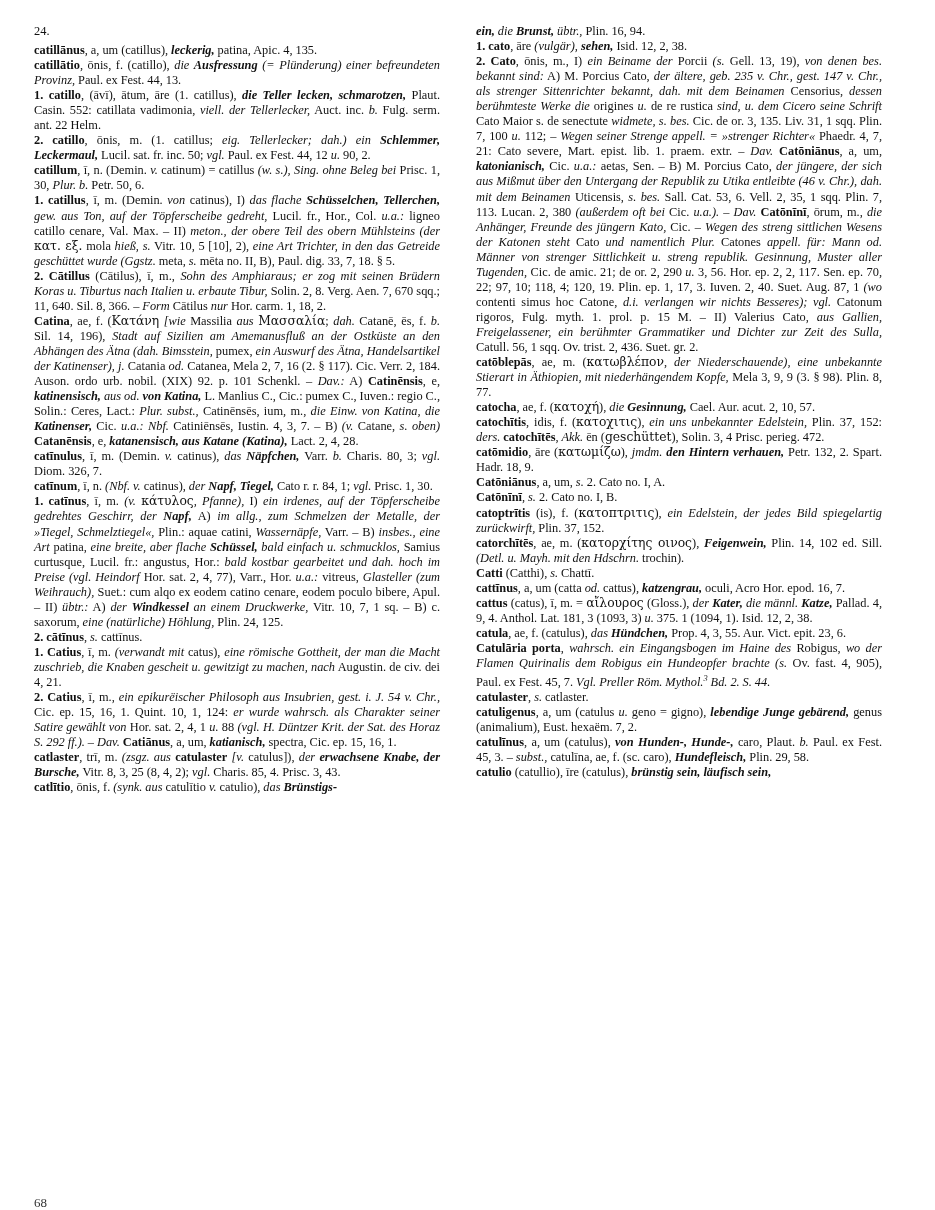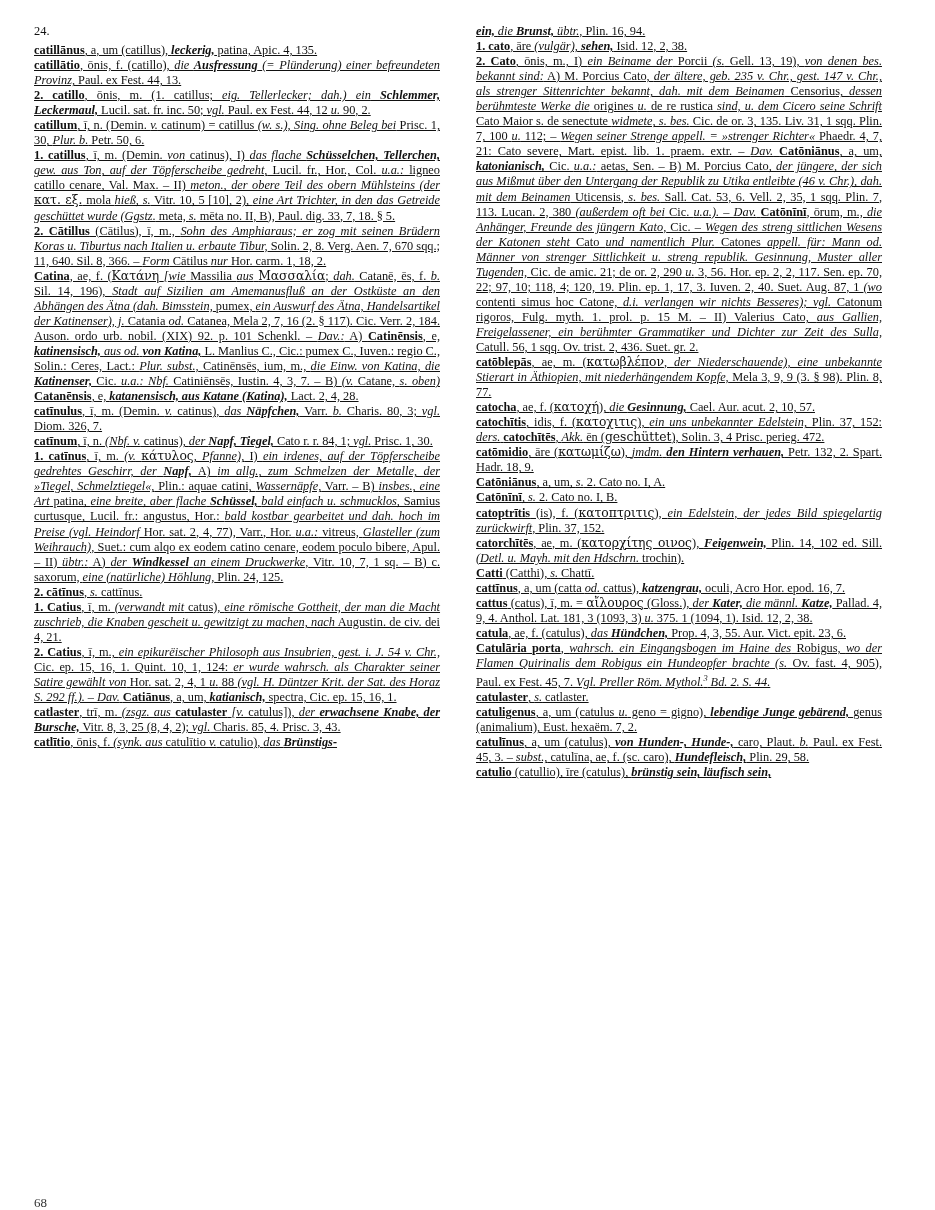--- a/index.html
+++ b/index.html
@@ -52,21 +52,20 @@
   }
   .entry {
     margin: 0 0 0 0;
     font-size: 12.35px;
     line-height: 15.05px;
     text-align: justify;
     text-justify: inter-word;
     text-indent: 0;
     hyphens: manual;
     word-spacing: -0.1px;
-    text-decoration: underline;
   }
   .entry + .entry { margin-top: 0px; }
   
   b, .b { font-weight: bold; font-style: normal; }
   i, .i { font-style: italic; font-weight: normal; }
   .bi { font-weight: bold; font-style: italic; }
   .gr { font-family: "DejaVu Serif", "Liberation Serif", serif; font-style: normal; }
   .sup { font-size: 0.68em; vertical-align: super; }
   
   .page {
@@ -77,20 +76,21 @@
 <body>
 
 <div class="page">
   <div class="columns">
 
     <div class="col">
       <div class="folio-top">24.</div>
       <div id="left-entries">
           <p class="entry"><b>catillānus</b>, a, um (catillus), <span class="bi">leckerig,</span> patina, Apic. 4, 135.</p>
           <p class="entry"><b>catillātio</b>, ōnis, f. (catillo), <i>die </i><span class="bi">Ausfressung</span> <i>(= Plünderung) einer befreundeten Provinz,</i> Paul. ex Fest. 44, 13.</p>
+          <p class="entry"><b>1. catillo</b>, (āvī), ātum, āre (1. catillus), <span class="bi">die Teller lecken, schmarotzen,</span> Plaut. Casin. 552: catillata vadimonia, <i>viell. der Tellerlecker,</i> Auct. inc. <i>b.</i> Fulg. serm. ant. 22 Helm.</p>
           <p class="entry"><b>2. catillo</b>, ōnis, m. (1. catillus; <i>eig. Tellerlecker; dah.) ein</i> <span class="bi">Schlemmer, Leckermaul,</span> Lucil. sat. fr. inc. 50; <i>vgl.</i> Paul. ex Fest. 44, 12 <i>u.</i> 90, 2.</p>
           <p class="entry"><b>catillum</b>, ī, n. (Demin. <i>v.</i> catinum) = catillus <i>(w. s.), Sing. ohne Beleg bei</i> Prisc. 1, 30, <i>Plur. b.</i> Petr. 50, 6.</p>
           <p class="entry"><b>1. catillus</b>, ī, m. (Demin. <i>von</i> catinus), I) <i>das flache </i><span class="bi">Schüsselchen, Tellerchen,</span> <i>gew. aus Ton, auf der Töpferscheibe gedreht,</i> Lucil. fr., Hor., Col. <i>u.a.:</i> ligneo catillo cenare, Val. Max. – II) <i>meton., der obere Teil des obern Mühlsteins (der</i> <span class="gr">κατ. εξ.</span> mola <i>hieß, s.</i> Vitr. 10, 5 [10], 2), <i>eine Art Trichter, in den das Getreide geschüttet wurde (Ggstz.</i> meta, <i>s.</i> mēta no. II, B), Paul. dig. 33, 7, 18. § 5.</p>
           <p class="entry"><b>2. Cātillus</b> (Cātilus), ī, m., <i>Sohn des Amphiaraus; er zog mit seinen Brüdern Koras u. Tiburtus nach Italien u. erbaute Tibur,</i> Solin. 2, 8. Verg. Aen. 7, 670 sqq.; 11, 640. Sil. 8, 366. – <i>Form</i> Cātilus <i>nur</i> Hor. carm. 1, 18, 2.</p>
           <p class="entry"><b>Catina</b>, ae, f. (<span class="gr">Κατάνη</span> <i>[wie</i> Massilia <i>aus</i> <span class="gr">Μασσαλία</span>; <i>dah.</i> Catanē, ēs, f. <i>b.</i> Sil. 14, 196), <i>Stadt auf Sizilien am Amemanusfluß an der Ostküste an den Abhängen des Ätna (dah. Bimsstein,</i> pumex, <i>ein Auswurf des Ätna, Handelsartikel der Katinenser), j.</i> Catania <i>od.</i> Catanea, Mela 2, 7, 16 (2. § 117). Cic. Verr. 2, 184. Auson. ordo urb. nobil. (XIX) 92. p. 101 Schenkl. – <i>Dav.:</i> A) <b>Catinēnsis</b>, e, <span class="bi">katinensisch,</span> <i>aus od.</i> <span class="bi">von Katina,</span> L. Manlius C., Cic.: pumex C., Iuven.: regio C., Solin.: Ceres, Lact.: <i>Plur. subst.,</i> Catinēnsēs, ium, m., <i>die Einw. von Katina, die</i> <span class="bi">Katinenser,</span> Cic. <i>u.a.: Nbf.</i> Catiniēnsēs, Iustin. 4, 3, 7. – B) <i>(v.</i> Catane, <i>s. oben)</i> <b>Catanēnsis</b>, e, <span class="bi">katanensisch, aus Katane (Katina),</span> Lact. 2, 4, 28.</p>
           <p class="entry"><b>catīnulus</b>, ī, m. (Demin. <i>v.</i> catinus), <i>das </i><span class="bi">Näpfchen,</span> Varr. <i>b.</i> Charis. 80, 3; <i>vgl.</i> Diom. 326, 7.</p>
           <p class="entry"><b>catīnum</b>, ī, n. <i>(Nbf. v.</i> catinus), <i>der </i><span class="bi">Napf, Tiegel,</span> Cato r. r. 84, 1; <i>vgl.</i> Prisc. 1, 30.</p>
           <p class="entry"><b>1. catīnus</b>, ī, m. <i>(v.</i> <span class="gr">κάτυλος</span><i>, Pfanne),</i> I) <i>ein irdenes, auf der Töpferscheibe gedrehtes Geschirr, der</i> <span class="bi">Napf,</span> A) <i>im allg., zum Schmelzen der Metalle, der »Tiegel, Schmelztiegel«,</i> Plin.: aquae catini, <i>Wassernäpfe,</i> Varr. – B) <i>insbes., eine Art</i> patina, <i>eine breite, aber flache</i> <span class="bi">Schüssel,</span> <i>bald einfach u. schmucklos,</i> Samius curtusque, Lucil. fr.: angustus, Hor.: <i>bald kostbar gearbeitet und dah. hoch im Preise (vgl. Heindorf</i> Hor. sat. 2, 4, 77), Varr., Hor. <i>u.a.:</i> vitreus, <i>Glasteller (zum Weihrauch),</i> Suet.: cum alqo ex eodem catino cenare, eodem poculo bibere, Apul. – II) <i>übtr.:</i> A) <i>der </i><span class="bi">Windkessel</span> <i>an einem Druckwerke,</i> Vitr. 10, 7, 1 sq. – B) c. saxorum, <i>eine (natürliche) Höhlung,</i> Plin. 24, 125.</p>
           <p class="entry"><b>2. cātīnus</b>, <i>s.</i> cattīnus.</p>
           <p class="entry"><b>1. Catius</b>, ī, m. <i>(verwandt mit</i> catus), <i>eine römische Gottheit, der man die Macht zuschrieb, die Knaben gescheit u. gewitzigt zu machen, nach</i> Augustin. de civ. dei 4, 21.</p>

